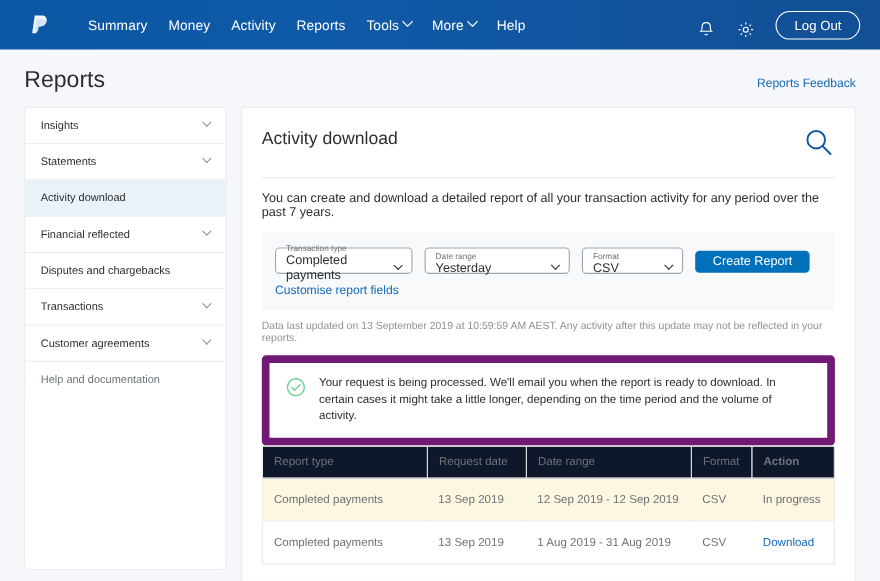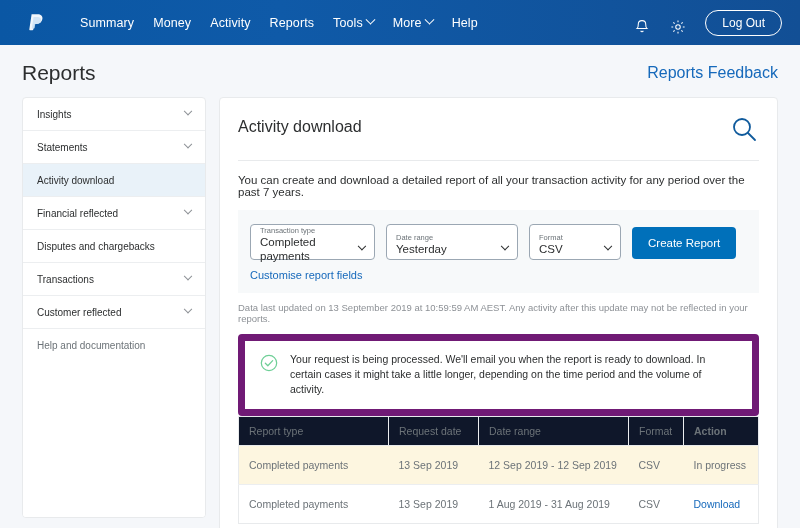--- a/index.html
+++ b/index.html
@@ -43,21 +43,21 @@
     border: 1px solid #ffffff; border-radius: 16px;
     color: #fff; font-size: 12px; padding: 5px 16px;
     cursor: pointer; white-space: nowrap;
   }
 
   
   .page { padding: 0 22px; position: relative; height: 483px; }
   .page-head { display: flex; align-items: flex-end; padding-top: 16px; }
   .page-title { font-size: 21px; color: #2c2e2f; font-weight: normal; }
   .feedback-link {
-    margin-left: auto; font-size: 16px; color: #1669bb; cursor: pointer;
+    margin-left: auto; font-size: 11px; color: #1669bb; cursor: pointer;
     padding-bottom: 3px;
   }
 
   .layout { display: flex; gap: 13px; margin-top: 12px; align-items: flex-start; }
 
   
   .sidebar {
     width: 184px; background: #fff; border: 1px solid #e8eaec;
     border-radius: 4px; overflow: hidden; flex: 0 0 184px;
   }
@@ -91,38 +91,38 @@
   .desc { font-size: 11.5px; color: #2c2e2f; padding: 13px 0 12px 0; }
 
   
   .filters {
     background: #f7f9fa; padding: 14px 12px 10px 12px;
     display: block;
   }
   .filter-row { display: flex; align-items: flex-start; gap: 11px; }
   .sel {
     background: #fff; border: 1px solid #9ba7b3; border-radius: 4px;
-    height: 36px; padding: 4px 9px 0 9px;
+    height: 24px; padding: 4px 9px 0 9px;
     display: flex; flex-direction: column; justify-content: center;
     cursor: pointer; position: relative;
   }
   .sel.w1 { width: 125px; }
   .sel.w2 { width: 132px; }
   .sel.w3 { width: 92px; }
   .sel-label { font-size: 7.5px; color: #6c7378; line-height: 9px; }
   .sel-row { display: flex; align-items: center; }
   .sel-value { font-size: 11.5px; color: #2c2e2f; line-height: 14px; }
   .sel-chev {
     margin-left: auto; width: 6px; height: 6px;
     border-right: 1.2px solid #2c2e2f; border-bottom: 1.2px solid #2c2e2f;
     transform: rotate(45deg) translate(-2px,-2px);
   }
   .create-btn {
     background: #0070ba; color: #fff; border-radius: 4px;
-    height: 32px; padding: 0 16px; font-size: 11.5px;
+    height: 20px; padding: 0 16px; font-size: 11.5px;
     display: flex; align-items: center; justify-content: center;
     cursor: pointer; margin-top: 3px; white-space: nowrap;
   }
   .customise {
     font-size: 11px; color: #1669bb; cursor: pointer;
     margin-top: 9px; display: inline-block;
   }
   .updated {
     font-size: 9.5px; color: #8d9196; padding: 9px 0 10px 0;
   }
@@ -242,21 +242,21 @@
         <i class="side-chev"></i>
       </div>
       <div class="side-item">
         <span class="label">Disputes and chargebacks</span>
       </div>
       <div class="side-item">
         <span class="label">Transactions</span>
         <i class="side-chev"></i>
       </div>
       <div class="side-item">
-        <span class="label">Customer reflected</span>
+        <span class="label">Customer agreements</span>
         <i class="side-chev"></i>
       </div>
       <div class="side-help">Help and documentation</div>
       <div class="side-filler"></div>
     </div>
 
     <div class="card">
 
       <div class="card-head">
         <div class="card-title">Activity download</div>

